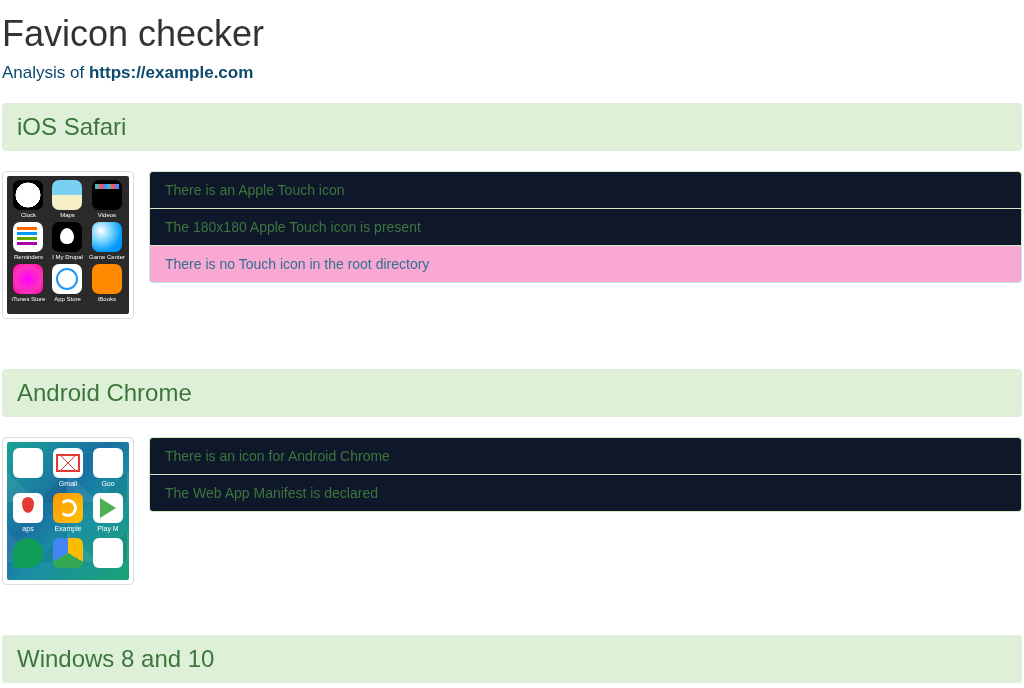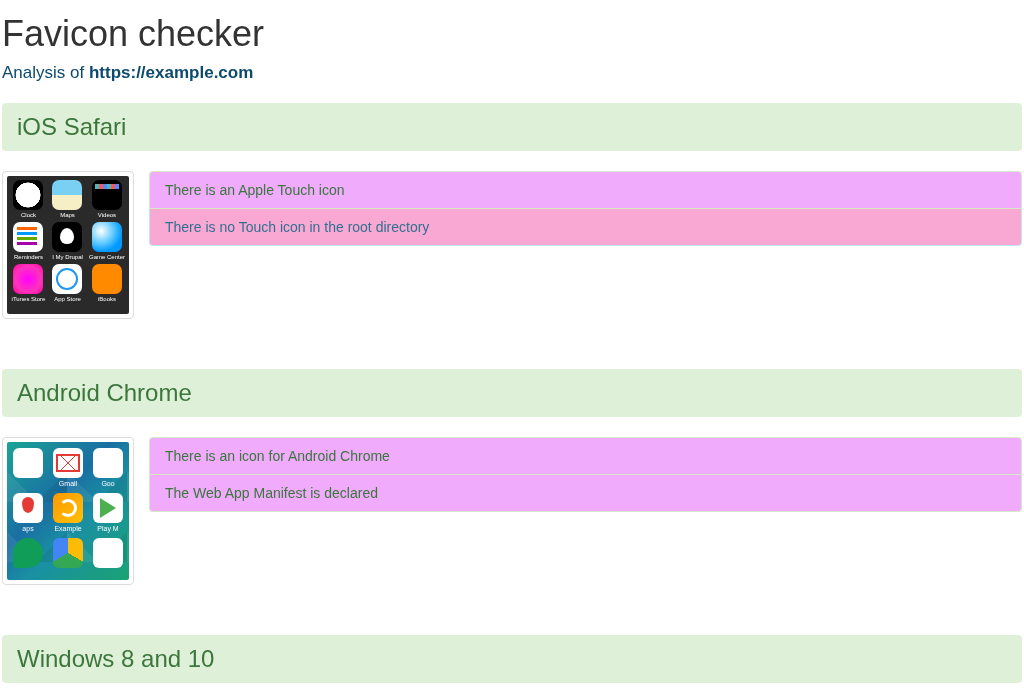--- a/index.html
+++ b/index.html
@@ -119,21 +119,21 @@
   .messages { flex: 1; }
   .msg {
     padding: 10px 15px;
     border: 1px solid transparent;
     border-radius: 3px;
     margin-bottom: 0;
     font-size: 14px;
   }
   .msg + .msg { border-top: none; }
   .msg-success {
-    background: #f0abfc;
+    background: #0f172a;
     color: #3c763d;
     border-color: #d6e9c6;
   }
   .msg-info {
     background: #f9a8d4;
     color: #31708f;
     border-color: #bce8f1;
   }
   .msg:first-child { border-top-left-radius: 4px; border-top-right-radius: 4px; }
   .msg:last-child { border-bottom-left-radius: 4px; border-bottom-right-radius: 4px; }
@@ -216,20 +216,21 @@
               </div>
               <div class="ios-app">
                 <div class="ios-icon ic-ibooks"></div>
                 <div class="ios-label">iBooks</div>
               </div>
             </div>
           </div>
         </div>
         <div class="messages">
           <div class="msg msg-success">There is an Apple Touch icon</div>
+          <div class="msg msg-success">The 180x180 Apple Touch icon is present</div>
           <div class="msg msg-info">There is no Touch icon in the root directory</div>
         </div>
       </div>
       <div class="section-header">Android Chrome</div>
       <div class="section-body">
         <div class="thumb">
           <div class="thumb-inner android-bg">
             <div class="and-grid">
               <div class="and-app">
                 <div class="and-icon ic-yt"></div>

